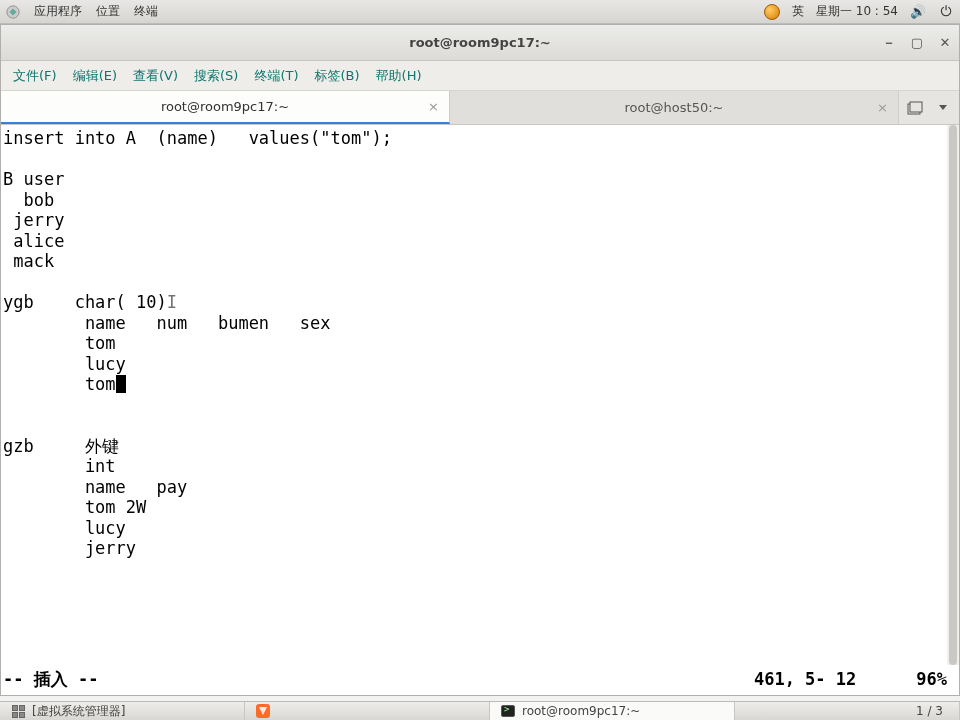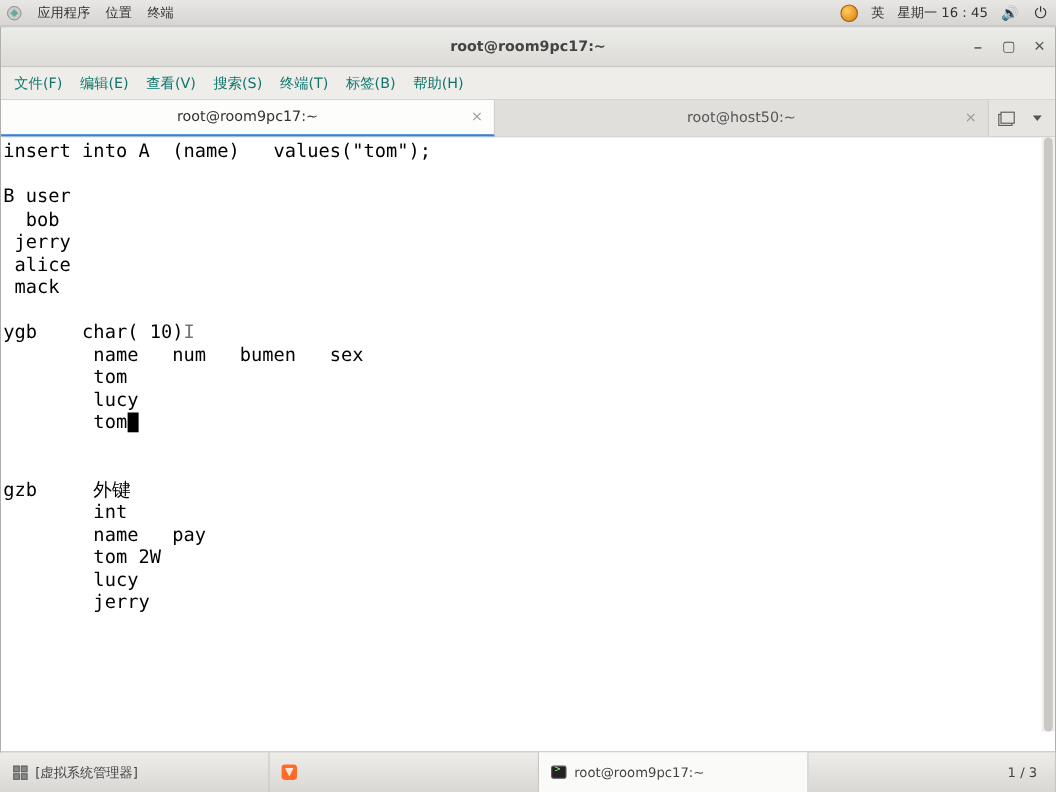--- a/index.html
+++ b/index.html
@@ -37,21 +37,21 @@
   .scrollbar .thumb { position: absolute; left: 2px; right: 2px; top: 0; height: 100%; background: #c9c8c4; border-radius: 4px; }
   .cursor-block { display: inline-block; width: 10px; height: 18px; background: #000; vertical-align: text-bottom; margin-bottom: 1px; }
   .text-cursor-mark { font-family: monospace; }
 
   .statusline { position: absolute; left: 2px; right: 12px; bottom: 4px; height: 24px; font-family: "DejaVu Sans Mono", monospace; font-size: 17px; font-weight: bold; color: #000; display: flex; align-items: center; }
   .statusline .left { flex: 0 0 auto; }
   .statusline .mid { flex: 1; }
   .statusline .pos { margin-right: 60px; }
 
   
-  .taskbar { position: absolute; left: 0; bottom: 0; width: 960px; height: 37px; background: linear-gradient(to bottom, #eeedea, #d8d7d3); border-top: 1px solid #bbb; display: flex; align-items: stretch; font-size: 12px; color: #444; }
+  .taskbar { position: absolute; left: 0; bottom: 0; width: 960px; height: 19px; background: linear-gradient(to bottom, #eeedea, #d8d7d3); border-top: 1px solid #bbb; display: flex; align-items: stretch; font-size: 12px; color: #444; }
   .taskbar .task { display: flex; align-items: center; padding: 0 10px; border-right: 1px solid #c8c7c3; gap: 6px; cursor: pointer; min-width: 0; }
   .taskbar .task.active { background: #fafaf8; }
   .taskbar .task .icon { width: 16px; height: 16px; display: inline-flex; align-items: center; justify-content: center; flex-shrink: 0; }
   .taskbar .task span.label { white-space: nowrap; overflow: hidden; text-overflow: ellipsis; }
   .taskbar .ws { width: 60px; }
   .squares-icon { display: grid; grid-template-columns: 6px 6px; grid-template-rows: 6px 6px; gap: 1px; }
   .squares-icon div { background: #888; border: 1px solid #666; }
   .wps-icon { width: 14px; height: 14px; background: #ff6a2b; border-radius: 3px; position: relative; }
   .wps-icon::after { content: ""; position: absolute; left: 3px; top: 3px; width: 8px; height: 8px; background: #fff; clip-path: polygon(50% 0, 100% 100%, 0 100%); transform: rotate(180deg); opacity: .85; }
   .term-icon { width: 14px; height: 12px; background: #222; border: 1px solid #555; border-radius: 2px; position: relative; }
@@ -75,21 +75,21 @@
     <span>应用程序</span>
     <span>位置</span>
     <span>终端</span>
   </div>
   <div class="spacer"></div>
   <div class="right">
     <span class="tray-icon">
         <span class="orange-circle"></span>
       </span>
     <span>英</span>
-    <span>星期一  16 : 45</span>
+    <span>星期一  10 : 54</span>
     <span class="tray-icon speaker-icon"></span>
     <span class="tray-icon power-icon"></span>
   </div>
 </div>
 
 <div class="window">
   <div class="titlebar">
     <span>root@room9pc17:~</span>
     <div class="controls">
       <span class="ctrl">－</span>
@@ -128,20 +128,26 @@
           <span class="tridown"></span>
         </span>
     </div>
   </div>
 
   <div class="terminal-area">
     <div class="terminal-text" id="term-text"><div>insert into A  (name)   values("tom");</div><div>&nbsp;</div><div>B user</div><div>  bob</div><div> jerry</div><div> alice</div><div> mack</div><div>&nbsp;</div><div>ygb    char( 10)<span class="text-cursor-mark" style="opacity: 0.55;">I</span></div><div>        name   num   bumen   sex</div><div>        tom</div><div>        lucy</div><div>        tom<span class="cursor-block"></span></div><div>&nbsp;</div><div>&nbsp;</div><div>gzb     外键</div><div>        int</div><div>        name   pay</div><div>        tom 2W</div><div>        lucy</div><div>        jerry</div></div>
     <div class="scrollbar">
         <div class="thumb"></div>
       </div>
+    <div class="statusline">
+      <span class="left">-- 插入 --</span>
+      <span class="mid"></span>
+      <span class="pos">461, 5- 12</span>
+      <span>96%</span>
+    </div>
   </div>
 </div>
 
 <div class="taskbar">
   <div class="task" style="width:245px;">
     <span class="icon">
         <span class="squares-icon">
           <div></div>
           <div></div>
           <div></div>

